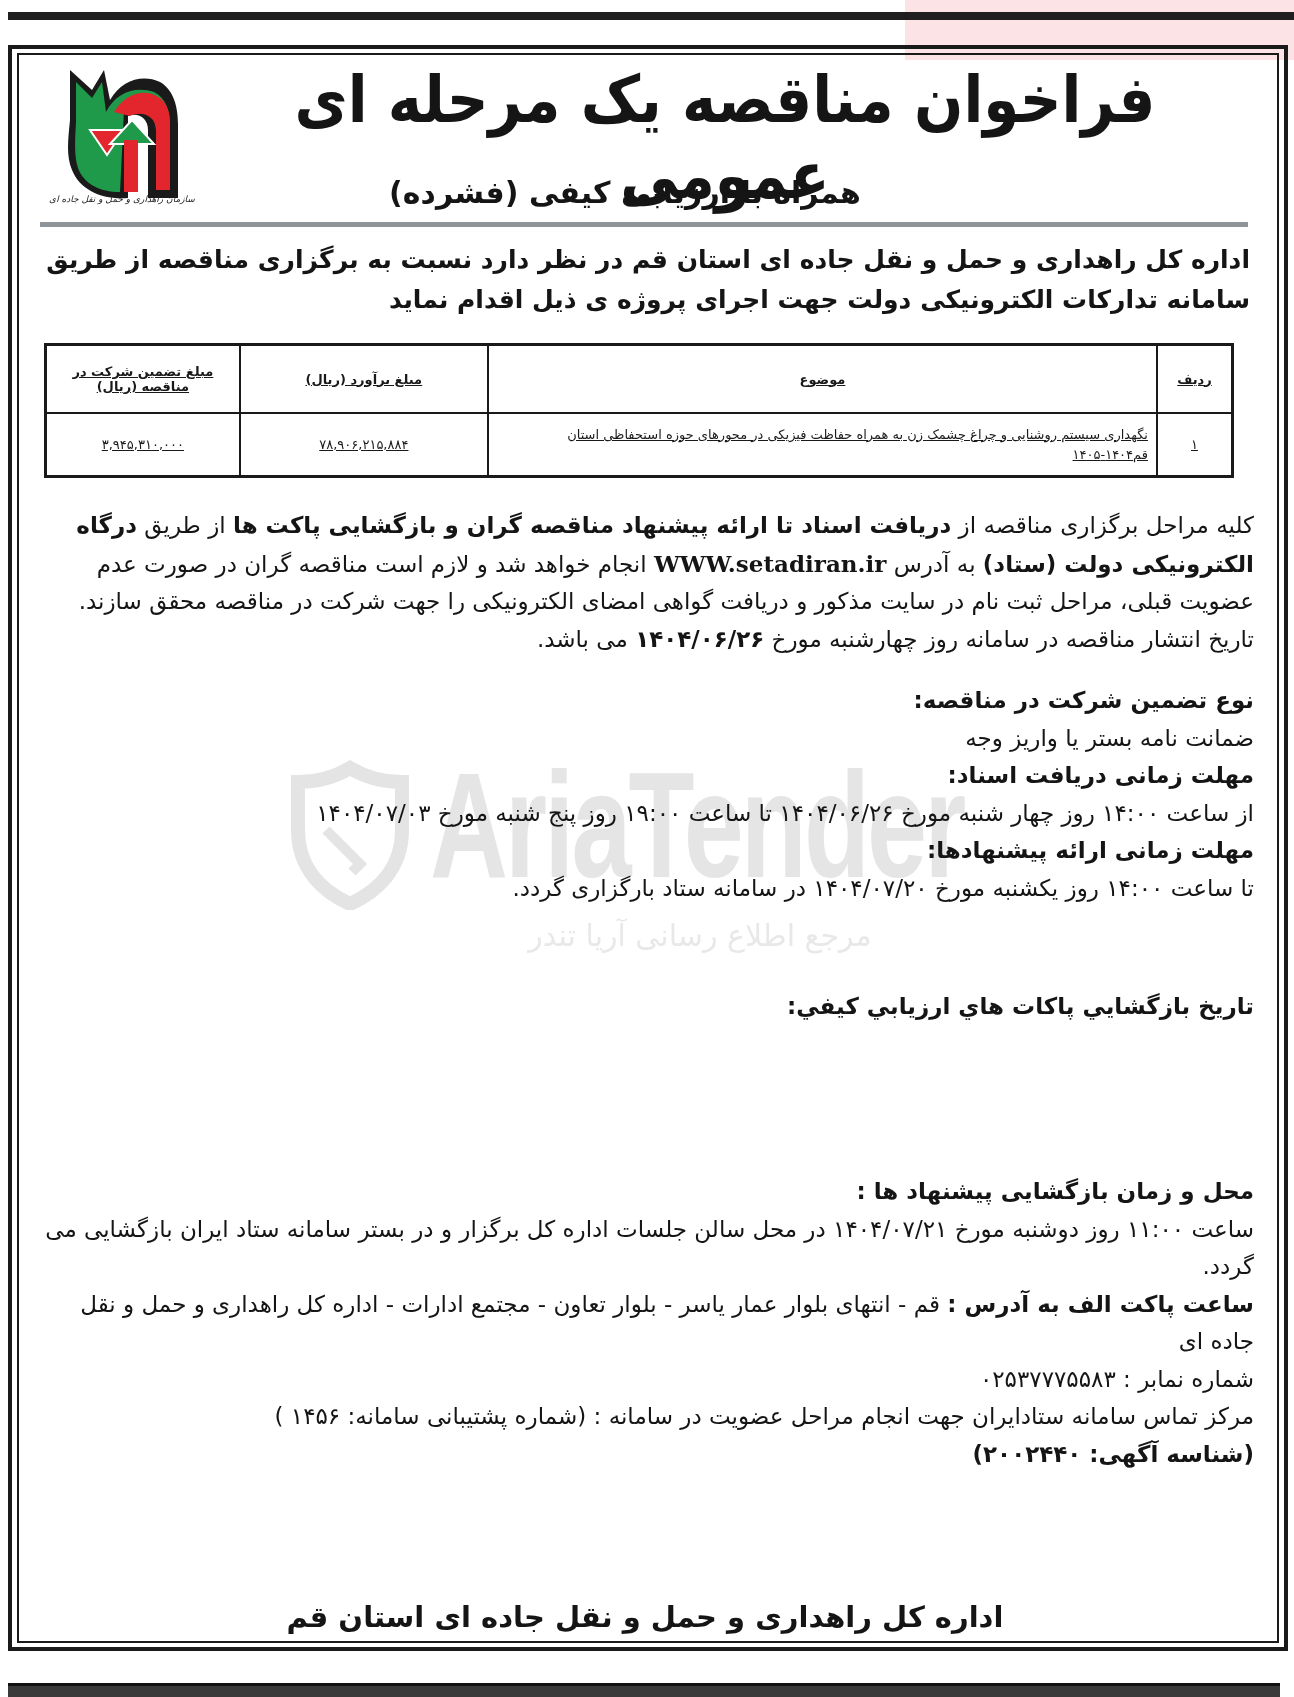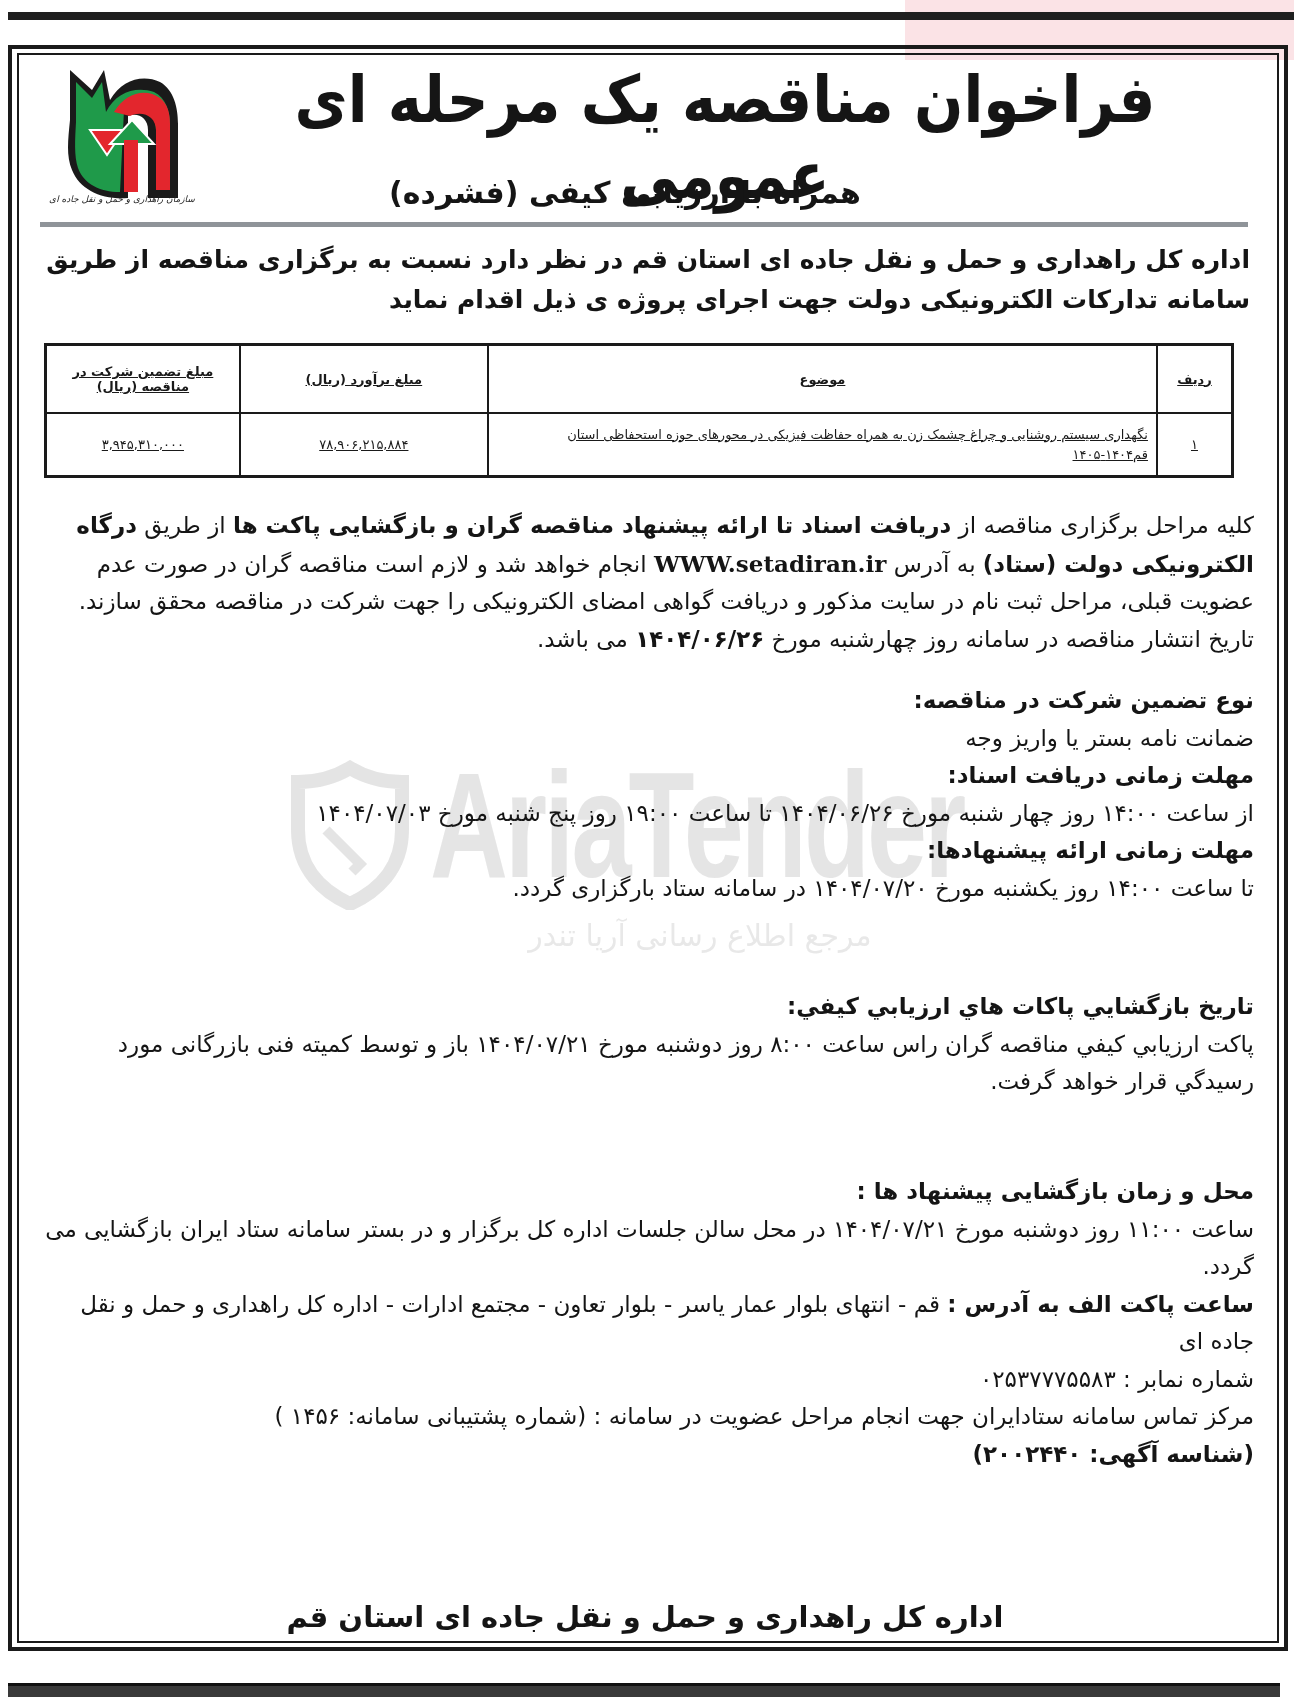--- a/index.html
+++ b/index.html
@@ -163,21 +163,20 @@
   <div class="heading">نوع تضمین شرکت در مناقصه:</div>
   <div>ضمانت نامه بستر یا واریز وجه</div>
   <div class="heading">مهلت زمانی دریافت اسناد:</div>
   <div>از ساعت ۱۴:۰۰ روز چهار شنبه مورخ ۱۴۰۴/۰۶/۲۶ تا ساعت ۱۹:۰۰ روز پنج شنبه مورخ ۱۴۰۴/۰۷/۰۳</div>
   <div class="heading">مهلت زمانی ارائه پیشنهادها:</div>
   <div>تا ساعت ۱۴:۰۰ روز یکشنبه مورخ ۱۴۰۴/۰۷/۲۰ در سامانه ستاد بارگزاری گردد.</div>
 </div>
 
 <div class="body-text" style="top:988px">
   <div class="heading">تاريخ بازگشايي پاكات هاي ارزيابي كيفي:</div>
-  <div>پاكت ارزيابي كيفي مناقصه گران راس ساعت ۸:۰۰ روز دوشنبه مورخ ۱۴۰۴/۰۷/۲۱ باز و توسط کمیته فنی بازرگانی مورد رسيدگي قرار خواهد گرفت.</div>
 </div>
 
 <div class="body-text" style="top:1173px">
   <div class="heading">محل و زمان بازگشایی پیشنهاد ها :</div>
   <div>ساعت ۱۱:۰۰ روز دوشنبه مورخ ۱۴۰۴/۰۷/۲۱ در محل سالن جلسات اداره کل برگزار و در بستر سامانه ستاد ایران بازگشایی می گردد.</div>
   <div>
     <b>ساعت پاکت الف به آدرس :</b><span> قم - انتهای بلوار عمار یاسر - بلوار تعاون - مجتمع ادارات - اداره کل راهداری و حمل و نقل جاده ای</span>
   </div>
   <div>شماره نمابر : ۰۲۵۳۷۷۷۵۵۸۳</div>
   <div>مرکز تماس سامانه ستادایران جهت انجام مراحل عضویت در سامانه : (شماره پشتیبانی سامانه: ۱۴۵۶ )</div>

